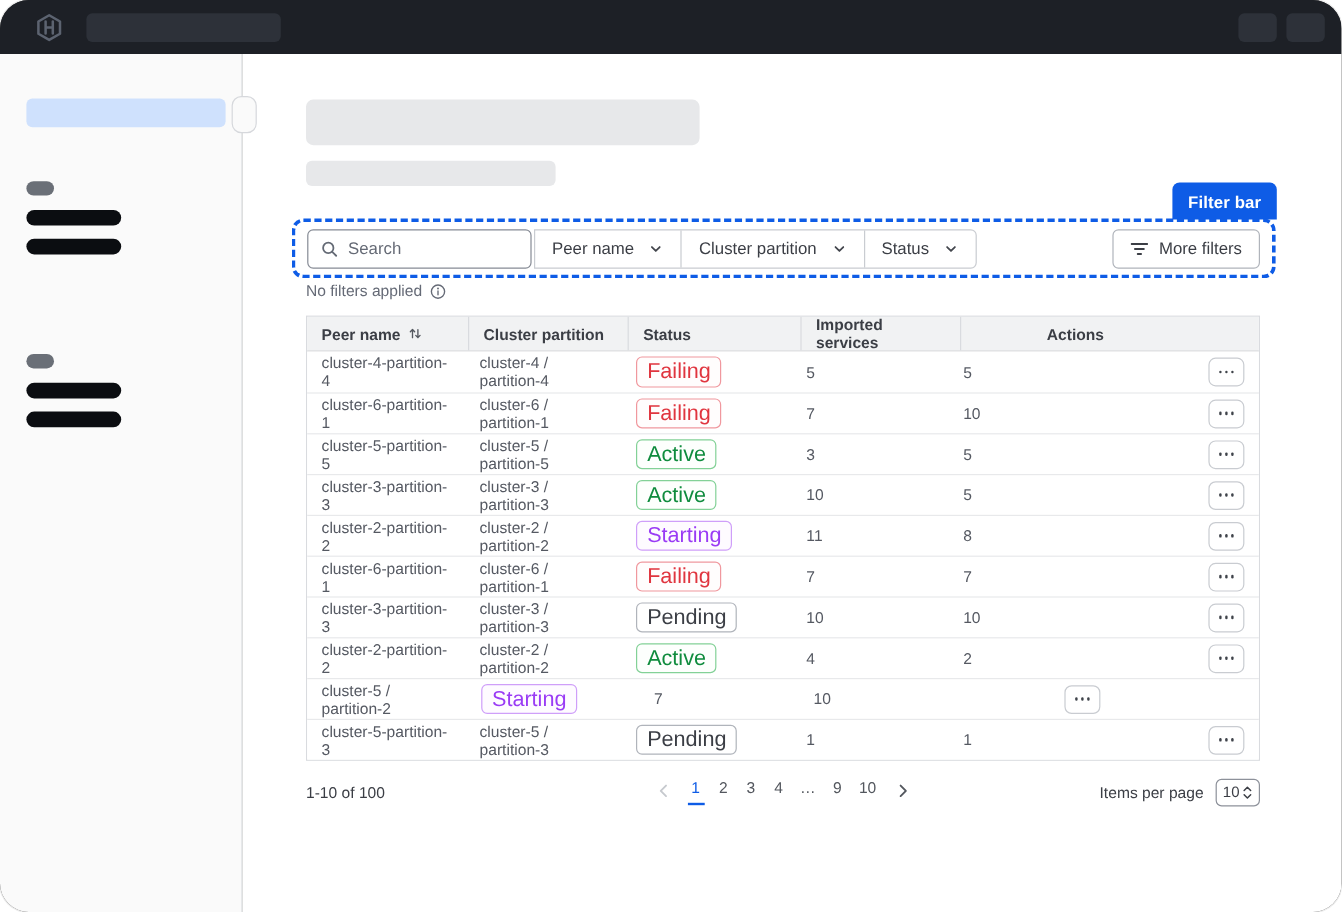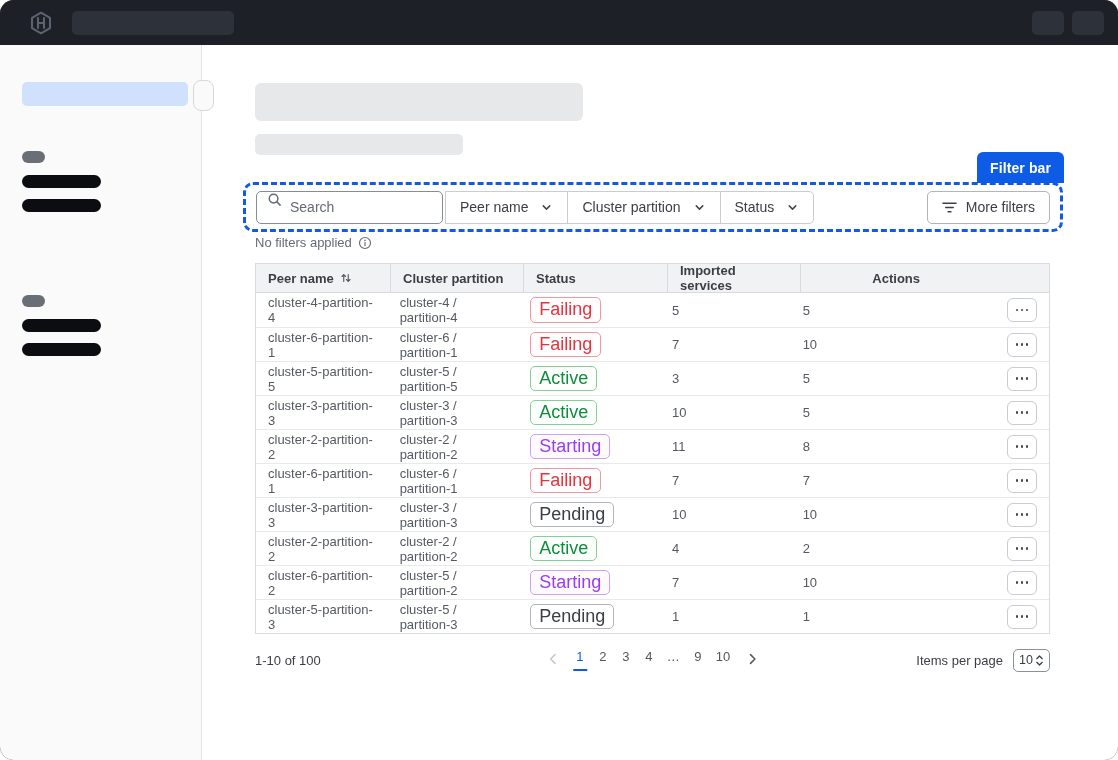--- a/index.html
+++ b/index.html
@@ -1,18 +1,18 @@
 <!DOCTYPE html>
 <html style="--accent: #0e5ce6;"><head>
 <meta charset="utf-8">
 <style>
   * { box-sizing: border-box; margin: 0; padding: 0; }
   html,body { background:#fff; font-family:"Liberation Sans","DejaVu Sans",sans-serif; }
   .window{
-    position:relative; width:1118px; height:760px; border-radius:14px; overflow:hidden;
+    position:relative; width:1118px; height:760px; border-radius:24px; overflow:hidden;
     box-shadow:0 0 0 1px #ececec; background:#404040;
   }
   
   .topbar{ position:absolute; left:0; top:0; width:100%; height:45px; background:#1d2026;
     display:flex; align-items:center; }
   .logo-wrap{ margin-left:28px; width:26px; height:26px; display:flex; align-items:center; justify-content:center;}
   .topbar-skel{ background:#2d3139; border-radius:5px; height:24px; }
   .topbar-skel.title{ width:162px; margin-left:18px; }
   .topbar-right{ position:absolute; right:14px; top:0; height:45px; display:flex; align-items:center; gap:8px;}
   .topbar-skel.action{ width:32px; }
@@ -32,21 +32,21 @@
   .mskel.h1{ left:53px; top:38px; width:328px; height:38px; border-radius:6px;}
   .mskel.h2{ left:53px; top:89px; width:208px; height:21px; border-radius:5px;}
   
   .fb-outline{ position:absolute; left:41px; top:137px; width:820px; height:50px;
     border:3px dashed var(--accent); border-radius:10px; display:flex; align-items:center; padding:0 10px;}
   .fb-badge{ position:absolute; right:54px; top:107px; height:31px; padding:0 13px;
     background:var(--accent); color:#fff; font-size:14px; font-weight:bold;
     display:flex; align-items:center; border-radius:6px 6px 0 0; letter-spacing:.1px;}
   
   .searchbox{ width:187px; height:33px; border:1px solid #868b95; border-radius:5px; background:#fff;
-    display:flex; padding:0 10px; gap:8px; flex:0 0 auto;}
+    display:flex; align-items:center; padding:0 10px; gap:8px; flex:0 0 auto;}
   .searchbox input{ border:none; outline:none; width:100%; font-size:14px; color:#3b3e45;
     font-family:inherit; background:transparent;}
   .searchbox input::placeholder{ color:#656a75; opacity:1;}
   .seg-group{ height:33px; display:flex; border:1px solid #c9ccd1; border-radius:0 5px 5px 0; margin-left:2px; background:#fff;}
   .seg{ display:flex; align-items:center; justify-content:space-between; padding:0 14px; gap:12px;
     font-size:14px; color:#3b3e45; cursor:pointer;}
   .seg + .seg{ border-left:1px solid #c9ccd1;}
   .fb-spacer{ flex:1; }
   .more-filters{ height:33px; padding:0 14px; display:flex; align-items:center; gap:9px;
     border:1px solid #b0b4bb; border-radius:5px; background:#fff; font-size:14px; color:#3b3e45;
@@ -336,21 +336,20 @@
               <div class="td col-act">
                 <button class="dots-btn">
                   <i></i>
                   <i></i>
                   <i></i>
                 </button>
               </div>
             </div>
 
             <div class="trow">
-              <div class="td col-peer">cluster-6-partition-2</div>
               <div class="td col-part">cluster-5 / partition-2</div>
               <div class="td col-status">
                 <span class="badge" style="color: rgb(154, 59, 245); border-color: rgb(207, 159, 249); background: rgb(254, 251, 255);">Starting</span>
               </div>
               <div class="td col-imp">7</div>
               <div class="td col-exp">10</div>
               <div class="td col-act">
                 <button class="dots-btn">
                   <i></i>
                   <i></i>

